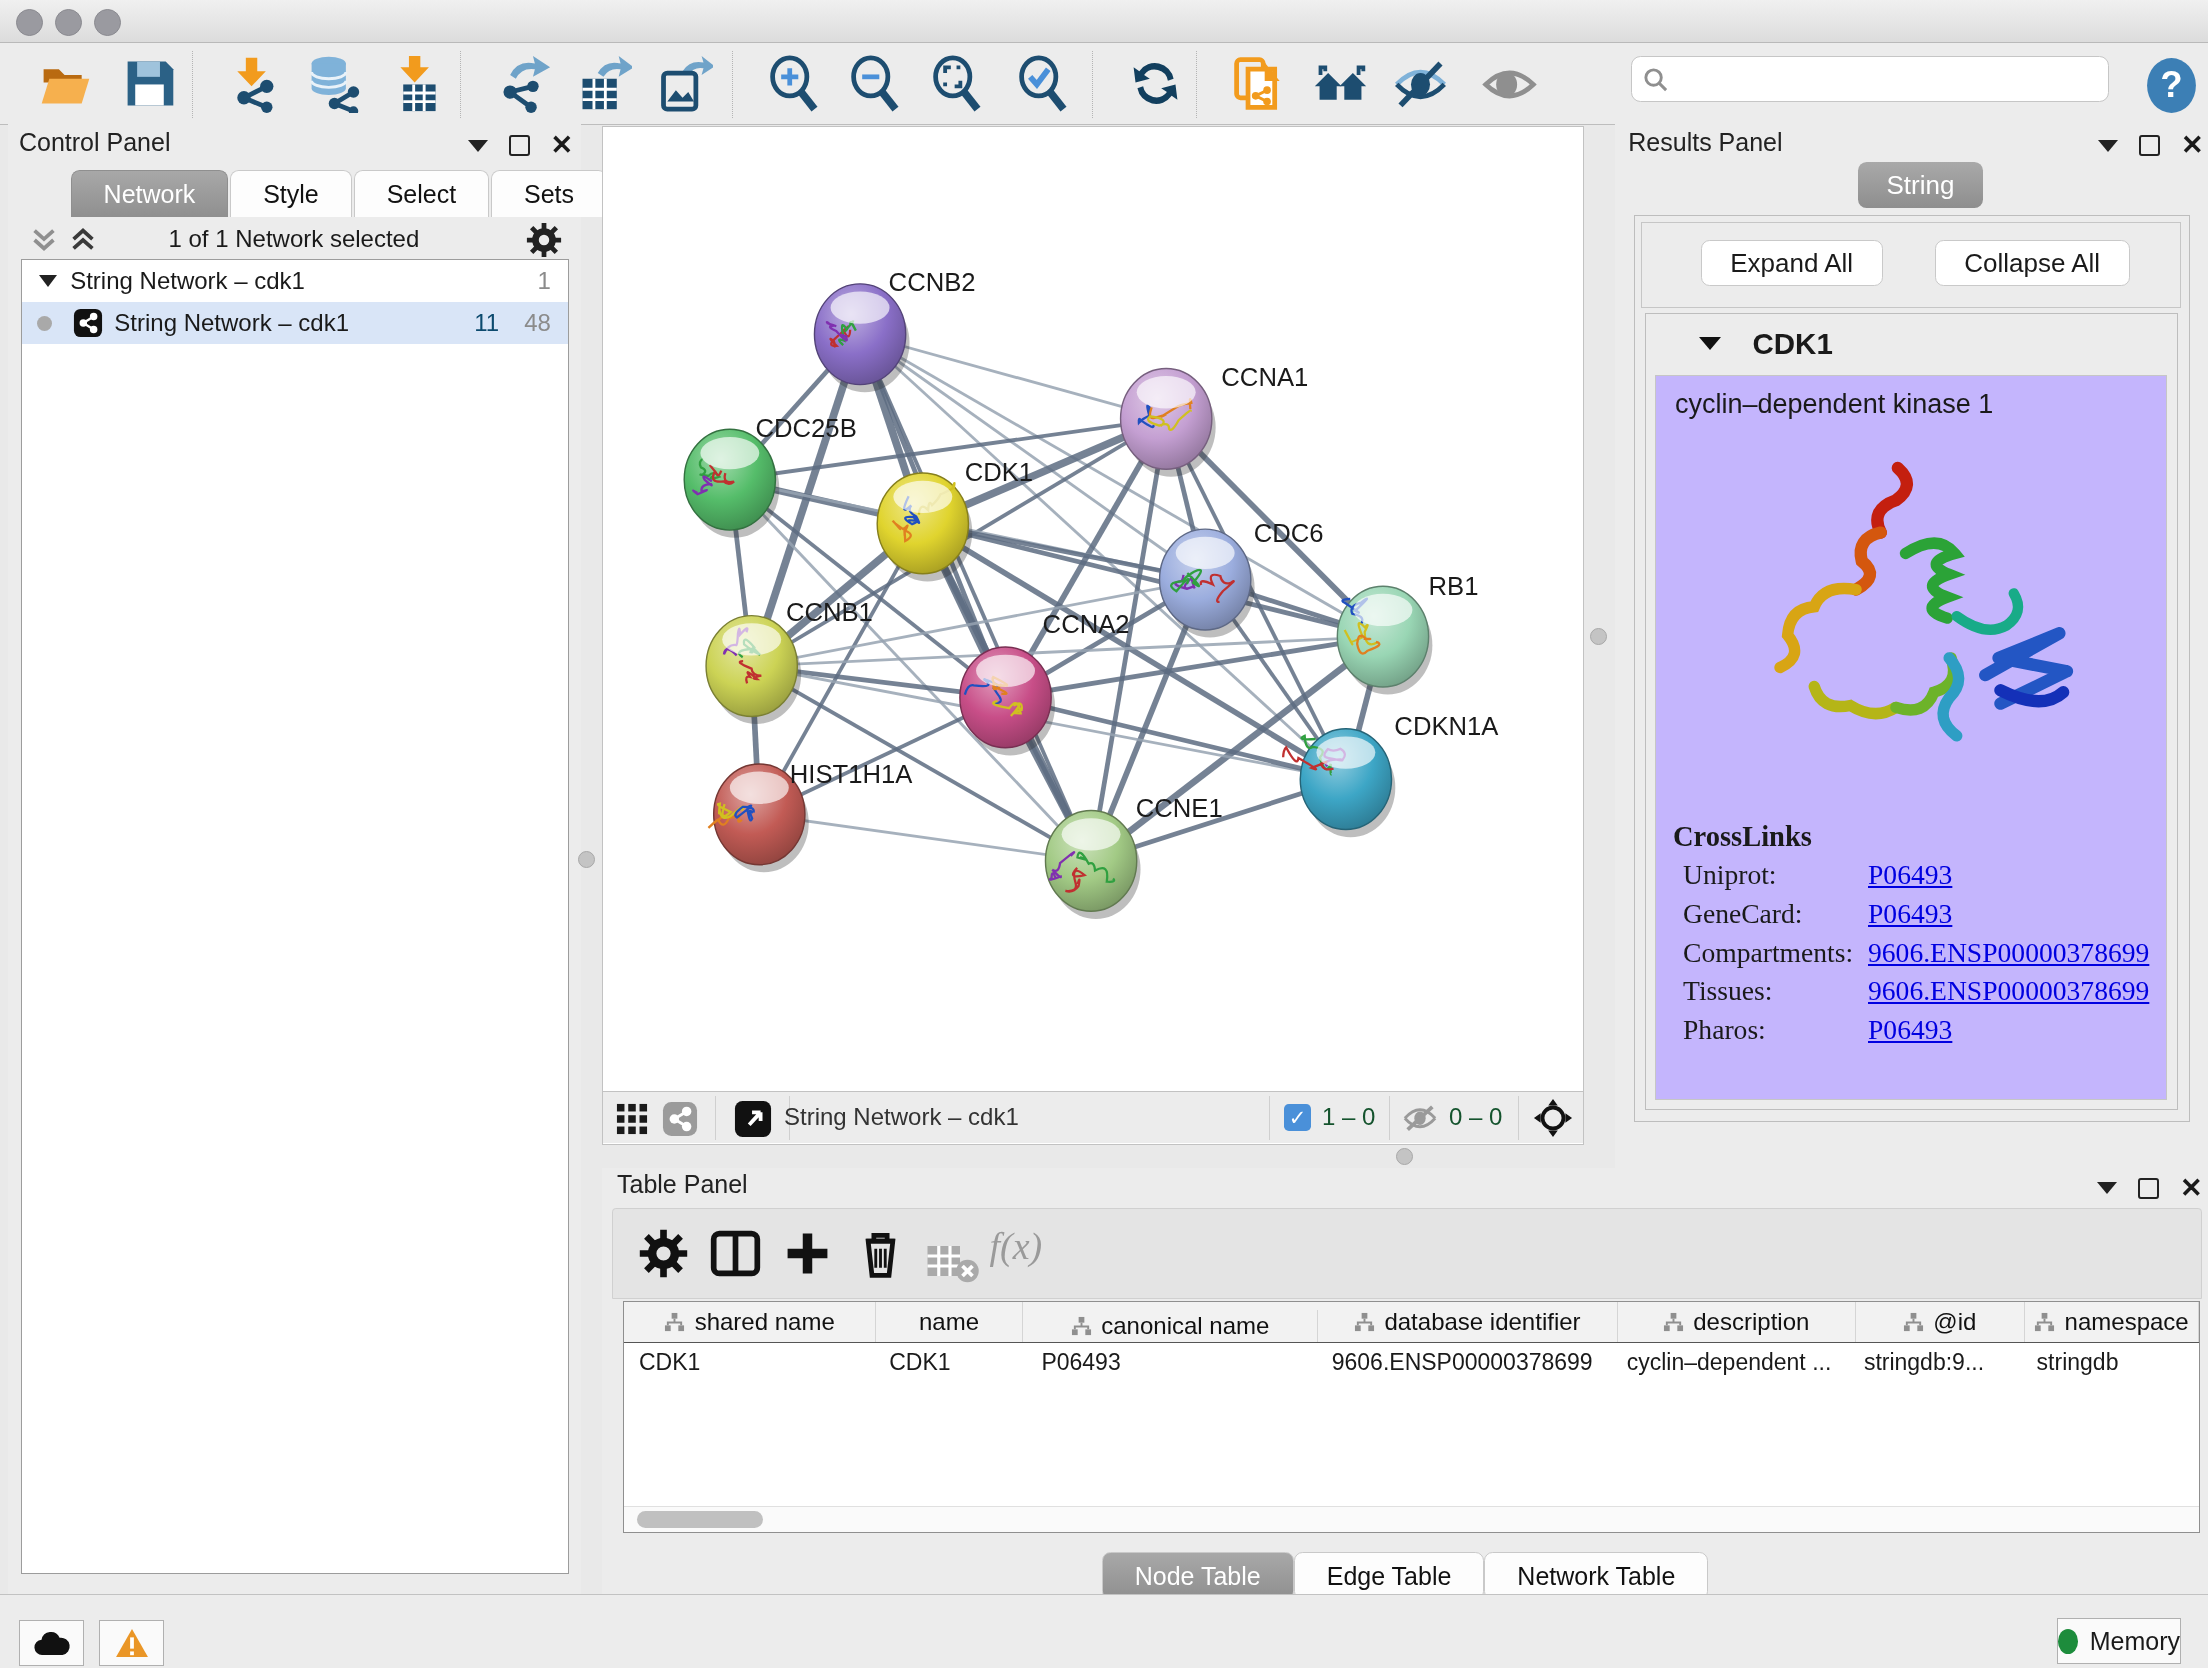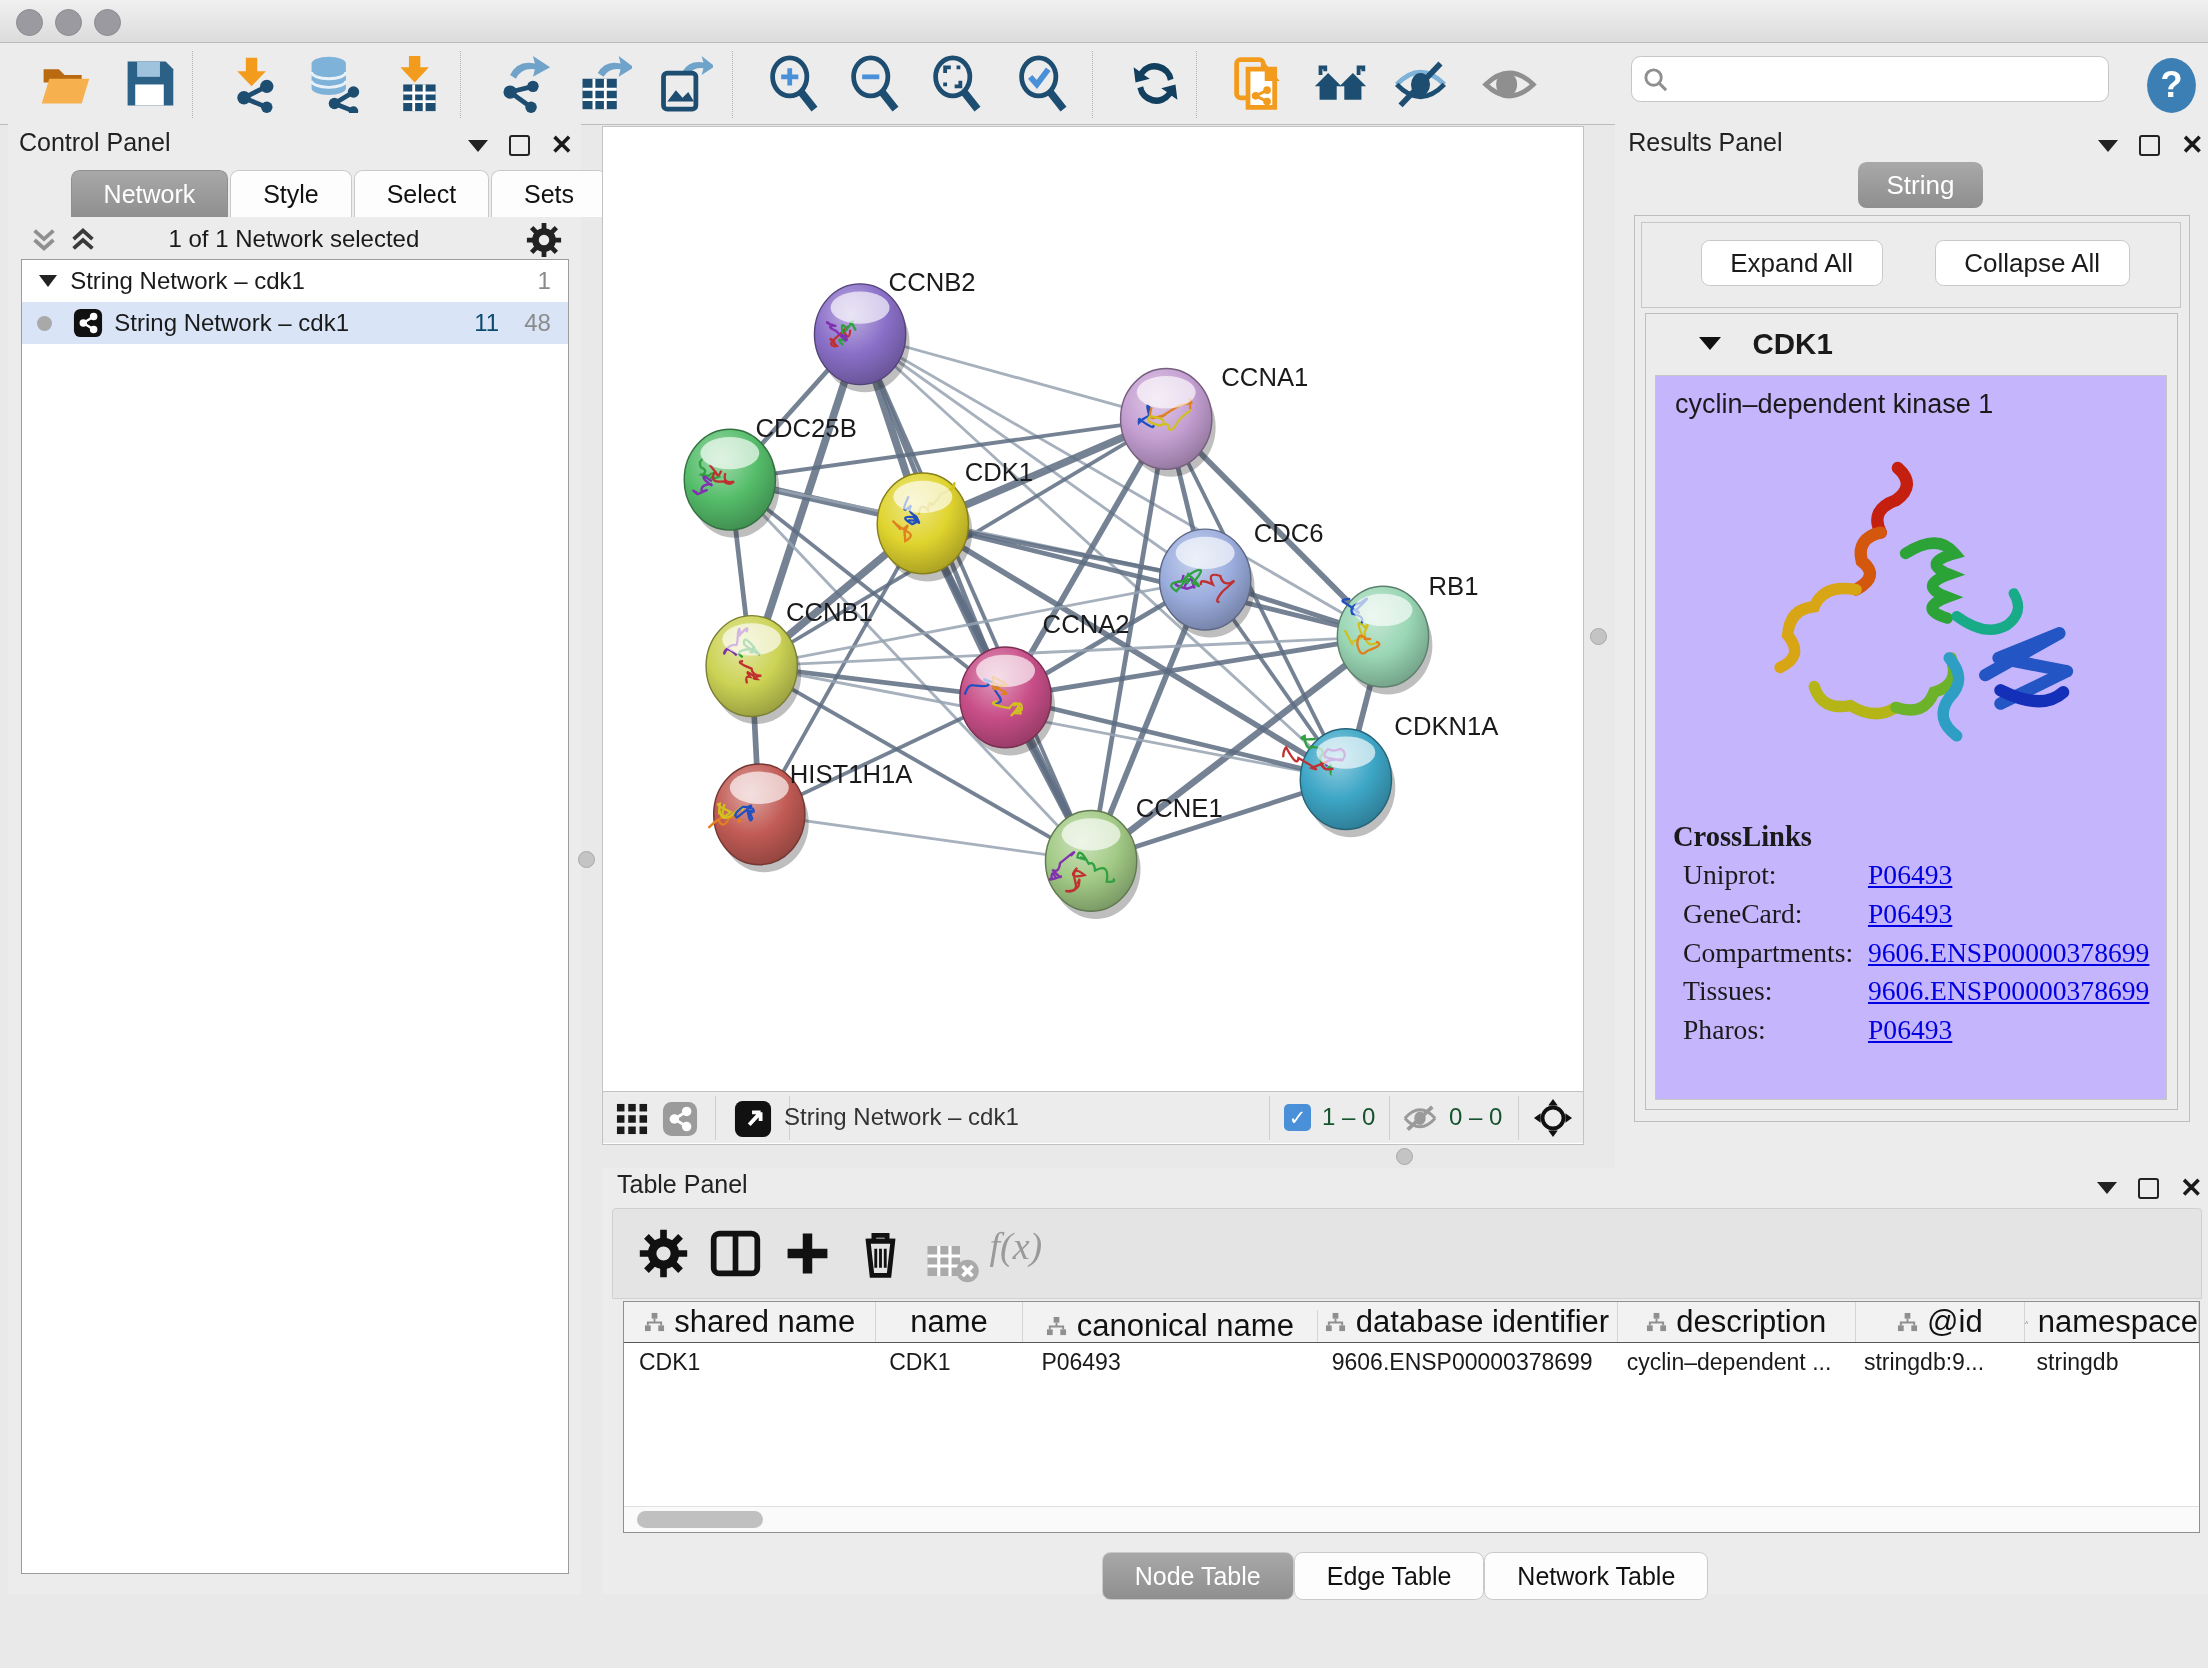--- a/index.html
+++ b/index.html
@@ -70,21 +70,21 @@
   .xrow{display:flex;font-size:27.6px;margin:6.7px 0 6.7px 27px;}
   .xrow .xlab{width:185px;}
   .xrow a{color:#0000e0;text-decoration:underline;}
   
   #table-panel{left:602px;top:1168px;width:1606px;height:426px;background:#ececec;}
   #tbl-toolbar{position:absolute;left:9.5px;top:40px;width:1588px;height:89px;background:#e4e4e4;
     border:1px solid #d0d0d0;border-radius:3.8px 3.8px 0 0;}
   .tpi{position:absolute;top:17px;width:55px;height:55px;}
   #tbl-wrap{position:absolute;left:21px;top:133px;width:1575px;height:230px;background:#fff;
     border:1.9px solid #8f8f8f;}
-  #tbl-head{display:flex;height:40px;background:#f2f2f2;border-bottom:1.9px solid #555;font-size:31px;}
+  #tbl-head{display:flex;height:40px;background:#f2f2f2;border-bottom:1.9px solid #555;font-size:24px;}
   .hcell{display:flex;align-items:center;justify-content:center;gap:9.5px;border-right:1px solid #d5d5d5;
     overflow:hidden;white-space:nowrap;color:#111;}
   #tbl-row{display:flex;height:38px;font-size:23px;}
   .ccell{padding-left:15px;display:flex;align-items:center;overflow:hidden;white-space:nowrap;}
   #hscroll{position:absolute;left:0px;bottom:0px;width:100%;height:25px;background:#fafafa;
     border-top:1px solid #e0e0e0;}
   #hthumb{position:absolute;left:13.3px;top:3.8px;width:126px;height:17px;background:#c0c0c0;border-radius:8.6px;}
   #tbl-tabs{position:absolute;left:0;top:384px;width:100%;display:flex;justify-content:center;}
   
   #statusbar{left:0;top:1594px;width:2208px;height:74px;background:#ececec;border-top:1px solid #c2c2c2;}
@@ -698,15 +698,33 @@
         <div id="hthumb"></div>
       </div>
     </div>
     <div id="tbl-tabs">
         <div class="tab sel" style="border-radius: 8.6px; border: 1px solid rgb(201, 201, 201); margin-right: 0px;">Node Table</div>
         <div class="tab" style="border-radius: 8.6px; border: 1px solid rgb(201, 201, 201); margin-right: 0px;">Edge Table</div>
         <div class="tab" style="border-radius: 8.6px; border: 1px solid rgb(201, 201, 201); margin-right: 0px;">Network Table</div>
       </div>
   </div>
 
+  <div id="statusbar" class="abs">
+    <div class="statbtn" style="left:19px">
+      <svg width="38" height="27" viewBox="0 0 40 28">
+        <path d="M10 26 a8 8 0 0 1 -1-16 a10 10 0 0 1 19-2 a7 7 0 0 1 3 18z" fill="#111"></path>
+      </svg>
+    </div>
+    <div class="statbtn" style="left:99px">
+      <svg width="34" height="30" viewBox="0 0 36 32">
+        <path d="M18 1 L35 31 H1z" fill="#ea9627"></path>
+        <rect x="16" y="10" width="4" height="12" fill="#fff"></rect>
+          <rect x="16" y="25" width="4" height="4" fill="#fff"></rect>
+      </svg>
+    </div>
+    <div id="memory-btn">
+      <span id="memdot" style="background:#1d8c3c"></span>
+      <span>Memory</span>
+    </div>
+  </div>
 
 </div>
 
 
 </body></html>

